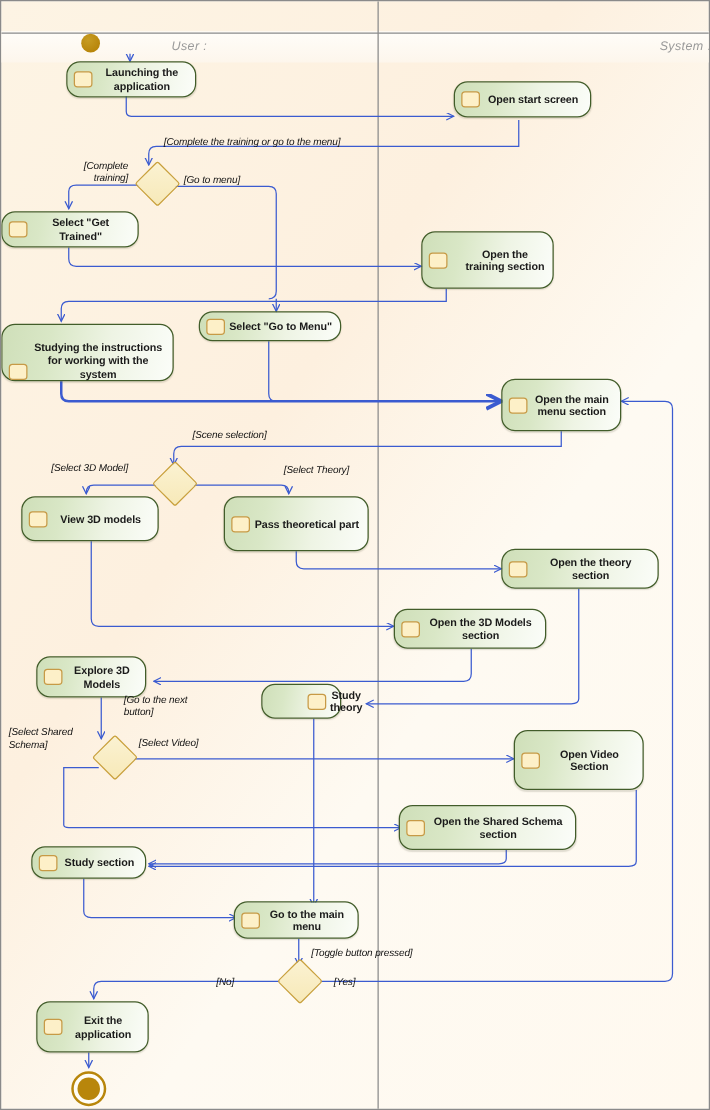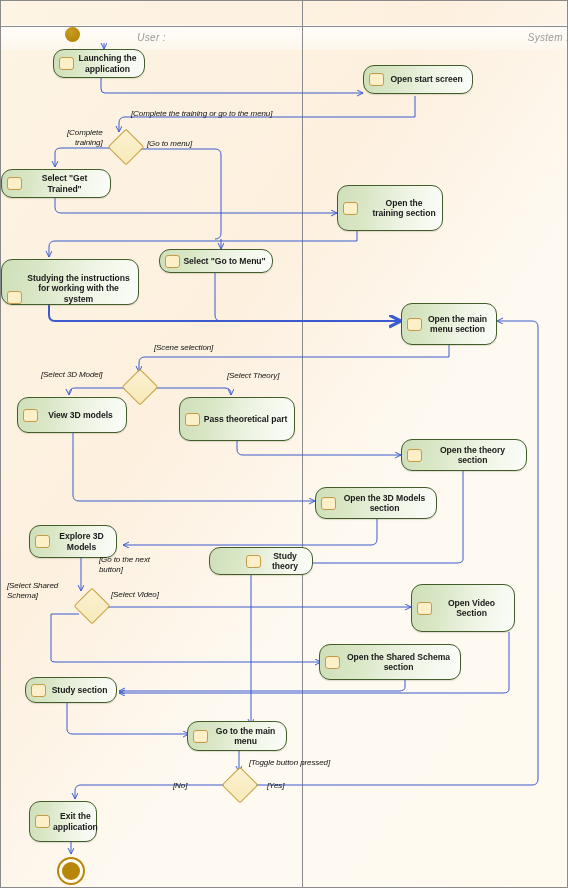--- a/index.html
+++ b/index.html
@@ -180,21 +180,21 @@
 
   <div class="start-node" style="left:64px;top:26px;"></div>
   <div class="final-outer" style="left:56px;top:856px;"></div>
   <div class="final-inner" style="left:61px;top:861px;"></div>
 
   <div class="diamond" style="left:112px;top:133px;"></div>
   <div class="diamond" style="left:126px;top:373px;"></div>
   <div class="diamond" style="left:78px;top:592px;"></div>
   <div class="diamond" style="left:226px;top:771px;"></div>
 
-  <div class="node" style="left:52px;top:48px;width:92px;height:29px;">
+  <div class="node" style="left:52px;top:48px;width:104px;height:29px;">
     <span class="nicon"></span>
     <span class="nlabel">Launching the application</span>
   </div>
 
   <div class="node" style="left:362px;top:64px;width:110px;height:29px;">
     <span class="nicon"></span>
     <span class="nlabel">Open start screen</span>
   </div>
 
   <div class="node" style="left:0px;top:168px;width:110px;height:29px;">
@@ -240,21 +240,21 @@
   <div class="node" style="left:314px;top:486px;width:122px;height:32px;">
     <span class="nicon"></span>
     <span class="nlabel">Open the 3D Models section</span>
   </div>
 
   <div class="node" style="left:28px;top:524px;width:88px;height:33px;">
     <span class="nicon"></span>
     <span class="nlabel">Explore 3D Models</span>
   </div>
 
-  <div class="node" style="left:208px;top:546px;width:104px;height:28px;padding-left:36px;">
+  <div class="node" style="left:208px;top:546px;width:64px;height:28px;padding-left:36px;">
     <span class="nicon"></span>
     <span class="nlabel">Study theory</span>
   </div>
 
   <div class="node" style="left:410px;top:583px;width:104px;height:48px;">
     <span class="nicon"></span>
     <span class="nlabel">Open Video Section</span>
   </div>
 
   <div class="node" style="left:318px;top:643px;width:142px;height:36px;">
@@ -265,21 +265,21 @@
   <div class="node" style="left:24px;top:676px;width:92px;height:26px;">
     <span class="nicon"></span>
     <span class="nlabel">Study section</span>
   </div>
 
   <div class="node" style="left:186px;top:720px;width:100px;height:30px;justify-content:flex-end;">
     <span class="nicon"></span>
     <span class="nlabel">Go to the main menu</span>
   </div>
 
-  <div class="node" style="left:28px;top:800px;width:68px;height:41px;">
+  <div class="node" style="left:28px;top:800px;width:90px;height:41px;">
     <span class="nicon"></span>
     <span class="nlabel">Exit the application</span>
   </div>
 
   <div class="guard" style="left:130px;top:108px;">[Complete the training or go to the menu]</div>
   <div class="guard" style="left:66px;top:127px;text-align:right;">[Complete
 training]</div>
   <div class="guard" style="left:146px;top:138px;">[Go to menu]</div>
   <div class="guard" style="left:153px;top:342px;">[Scene selection]</div>
   <div class="guard" style="left:40px;top:369px;">[Select 3D Model]</div>

